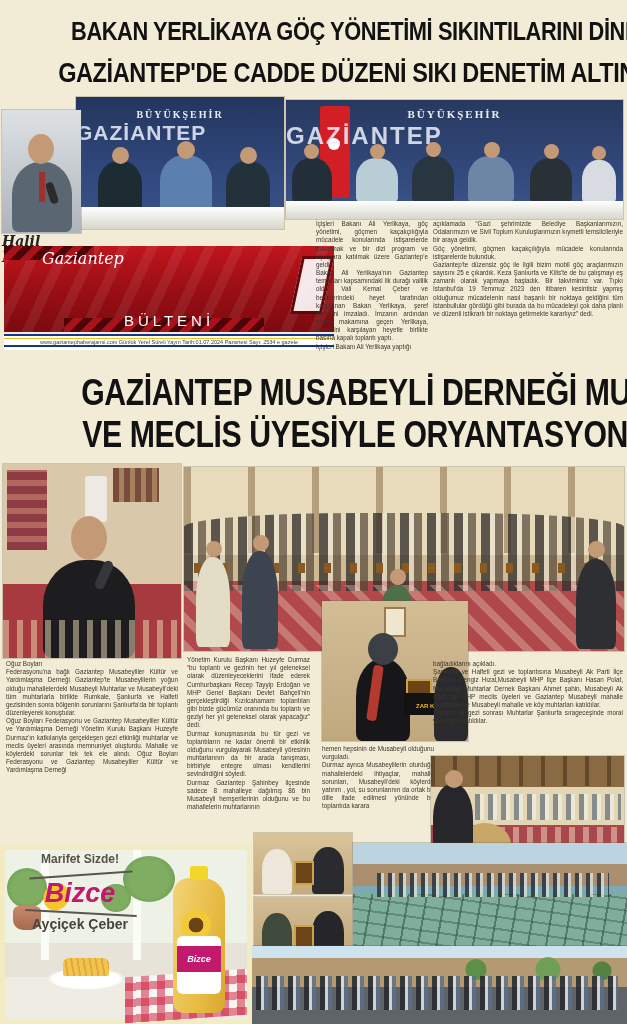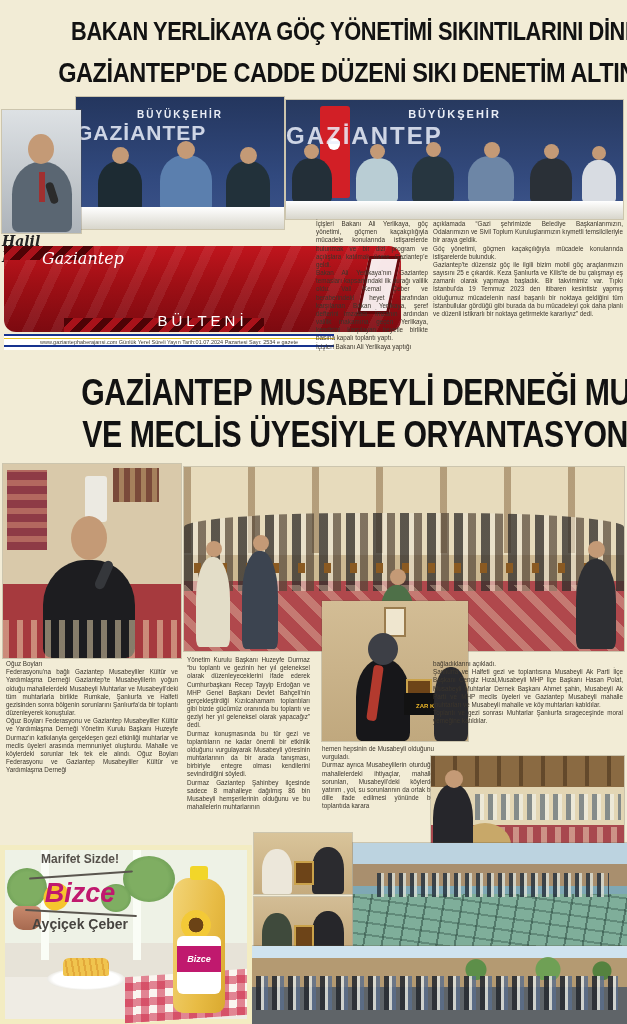--- a/index.html
+++ b/index.html
@@ -14,25 +14,25 @@
   .headline>span{display:inline-block;transform:scaleX(.84);transform-origin:center;letter-spacing:-.5px;}
   .h1{top:16px;font-size:26px;}
   .h2{top:57px;font-size:28px;}
   .h3a{top:372px;font-size:36px;}
   .h3b{top:414px;font-size:36px;}
   
   .photo{position:absolute;overflow:hidden;box-shadow:0 0 0 1px rgba(90,80,55,.25);}
   .person{position:absolute;border-radius:46% 46% 10% 10%;}
   .head{position:absolute;border-radius:50%;background:#c49a76;}
   
-  .backdrop-small{position:absolute;width:100%;text-align:center;color:#e9edf5;font-weight:700;letter-spacing:2px;}
+  .backdrop-small{position:absolute;width:100%;text-align:center;color:#e9edf5;font-weight:700;letter-spacing:2px;font-family:Liberation Serif, serif;}
   .backdrop-big{position:absolute;width:100%;color:rgba(235,240,250,.85);font-weight:900;}
   .tablecloth{position:absolute;left:0;right:0;bottom:0;background:linear-gradient(#ffffff,#d8d6cc);}
   
-  .masthead{left:4px;top:246px;width:362px;height:86px;background:linear-gradient(180deg,#c0151d,#9e0f15 45%,#7c0a10);border-radius:12px;padding-left:35px;}
+  .masthead{left:4px;top:246px;width:330px;height:86px;background:linear-gradient(180deg,#c0151d,#9e0f15 45%,#7c0a10);border-radius:0;}
   .masthead::before{content:"";position:absolute;inset:0;background:
     repeating-linear-gradient(115deg,rgba(255,255,255,.07) 0 10px,transparent 10px 26px);}
   .hazard{position:absolute;width:90px;height:14px;background:repeating-linear-gradient(135deg,#4e0306 0 7px,#a9121a 7px 14px);}
   .mast-city{position:absolute;top:3px;left:38px;color:#fff;font-family:"DejaVu Serif",serif;font-style:italic;font-size:16px;}
   .mast-title{position:absolute;top:17px;left:0;right:0;text-align:center;color:#fff;font-weight:900;font-size:44px;white-space:nowrap;}
   .mast-title>span{display:inline-block;transform:scaleX(.82);letter-spacing:-1px;text-shadow:3px 3px 0 rgba(50,0,0,.55);}
   .mast-sub{position:absolute;bottom:3px;left:0;right:0;text-align:center;color:#fff;font-weight:400;font-size:15px;letter-spacing:4px;}
   .mast-box{position:absolute;right:6px;top:10px;width:26px;height:52px;background:#fff;opacity:.9;transform:skewX(-12deg);border:3px solid #5e0509;}
   .dateline{left:4px;top:334px;width:330px;height:16px;
     background:linear-gradient(#16338f 0 2px,#fff 2px 4px,#e5c41f 4px 5px,#fff 5px 11px,#16338f 11px 13px,#fff 13px 16px);}

